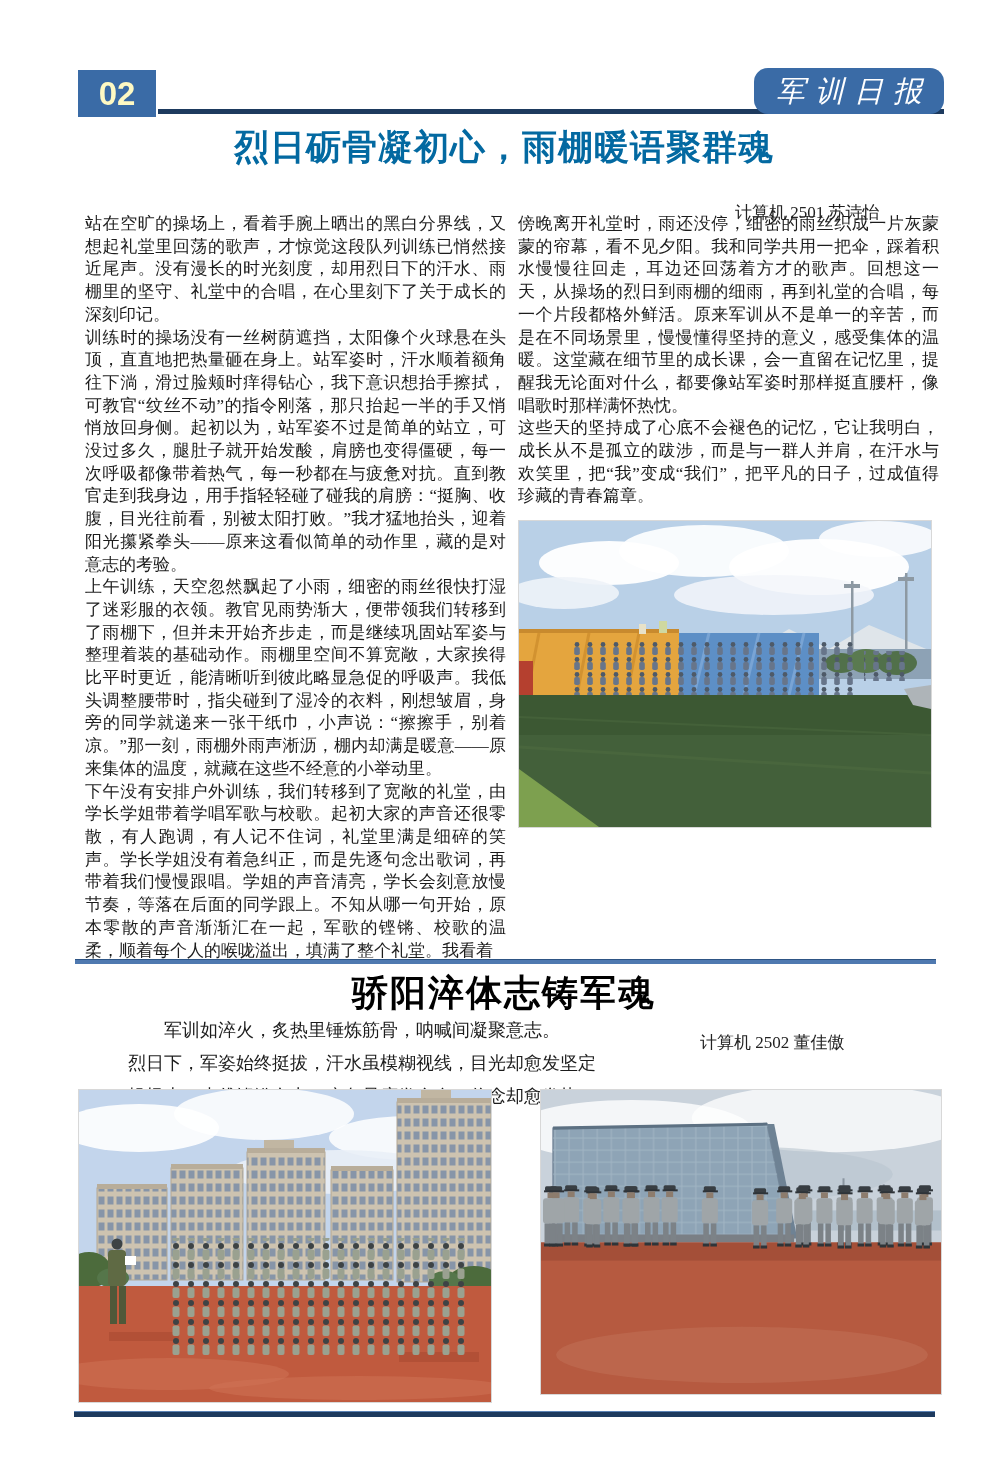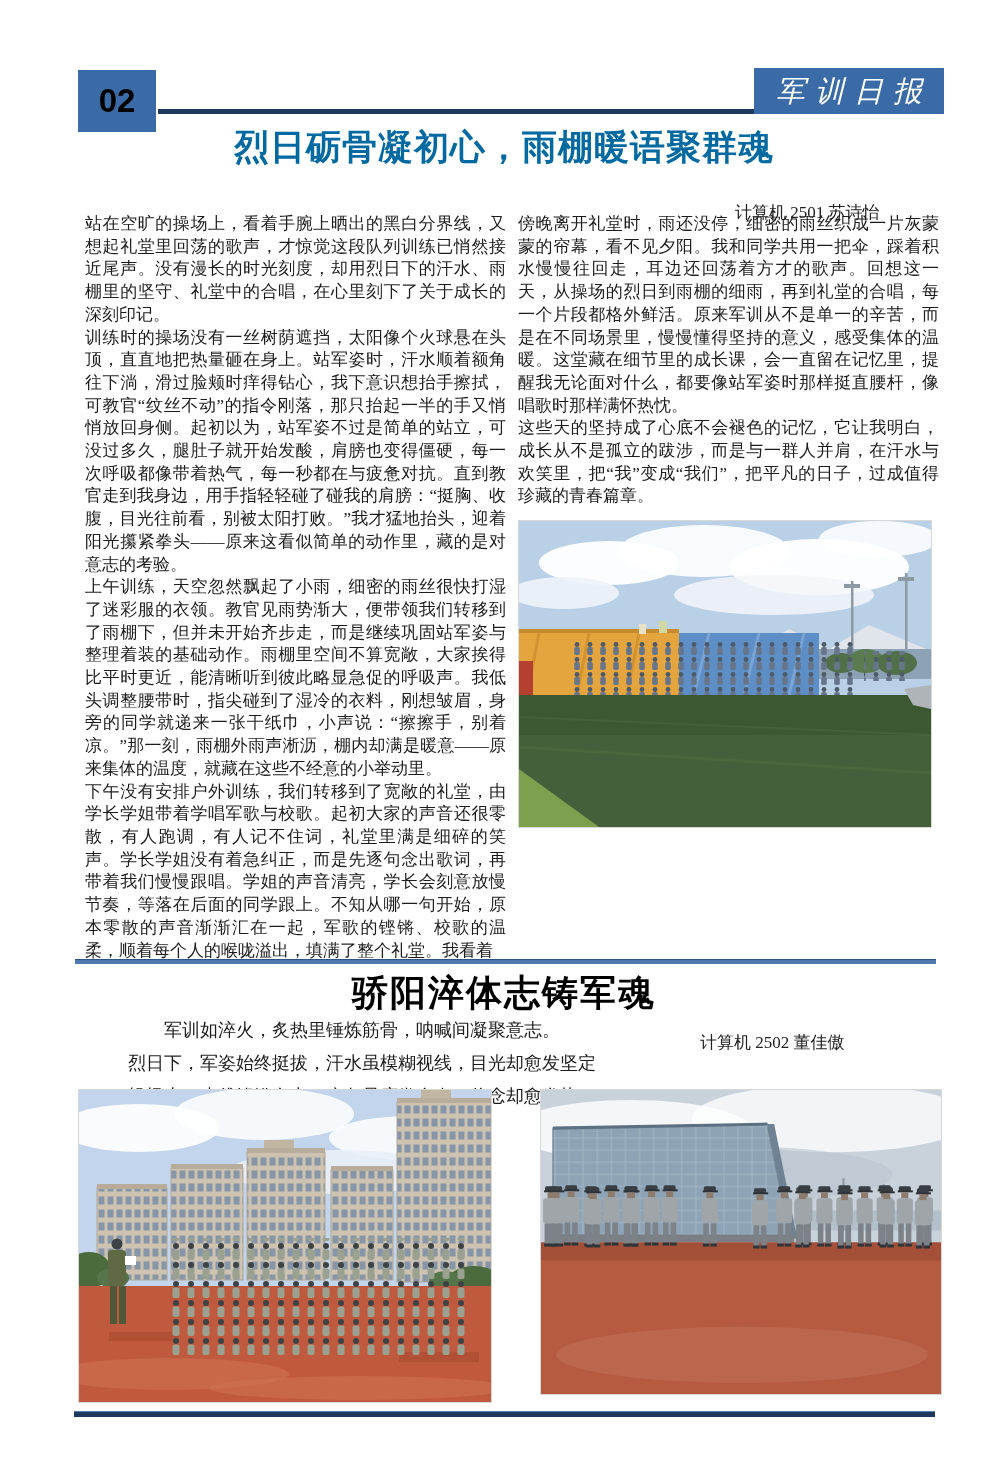--- a/index.html
+++ b/index.html
@@ -5,33 +5,33 @@
   html,body{margin:0;padding:0;background:#f2f2f2;}
   .page{
     position:relative;width:1008px;height:1470px;background:#ffffff;
     margin:0 auto;overflow:hidden;
     font-family:"Liberation Serif","DejaVu Serif",serif;color:#1a1a1a;
   }
   
   .header{position:absolute;top:70px;left:78px;width:866px;height:50px;}
   .header-rule{position:absolute;left:80px;right:0;top:39px;height:5px;background:#1d3a5e;}
   .page-num{
-    position:absolute;left:0;top:0;width:78px;height:62px;background:#3a6ba6;
-    color:#000000;font-family:"Liberation Sans","DejaVu Sans",sans-serif;
+    position:absolute;left:0;top:0;width:78px;height:47px;background:#3a6ba6;
+    color:#fef9c3;font-family:"Liberation Sans","DejaVu Sans",sans-serif;
     font-size:33px;font-weight:bold;display:flex;align-items:center;justify-content:center;
   }
   .masthead-title{
     position:absolute;left:180px;top:0;width:500px;text-align:center;
     font-family:"Liberation Sans","DejaVu Sans",sans-serif;
     font-size:37px;font-weight:bold;letter-spacing:2px;color:#111;white-space:nowrap;
   }
   .masthead-badge{
     position:absolute;right:0;top:-2px;width:190px;height:46px;background:#3a6ba6;
     color:#fff;font-size:29px;line-height:46px;text-align:center;letter-spacing:10px;
-    font-style:italic;text-indent:10px;
+    font-style:italic;text-indent:10px;border-radius:14px;
   }
   
   .a1-title{
     position:absolute;top:124px;left:0;width:100%;text-align:center;
     font-size:35px;font-weight:bold;letter-spacing:1px;color:#0369a1;
   }
   .a1-byline{position:absolute;top:201px;left:735px;font-size:17px;color:#222;}
   .cols{position:absolute;top:213px;left:85px;width:857px;display:flex;gap:12px;}
   .col{width:421px;font-size:17px;line-height:22.7px;text-align:justify;color:#1c1c1c;}
   .col p{margin:0;}

